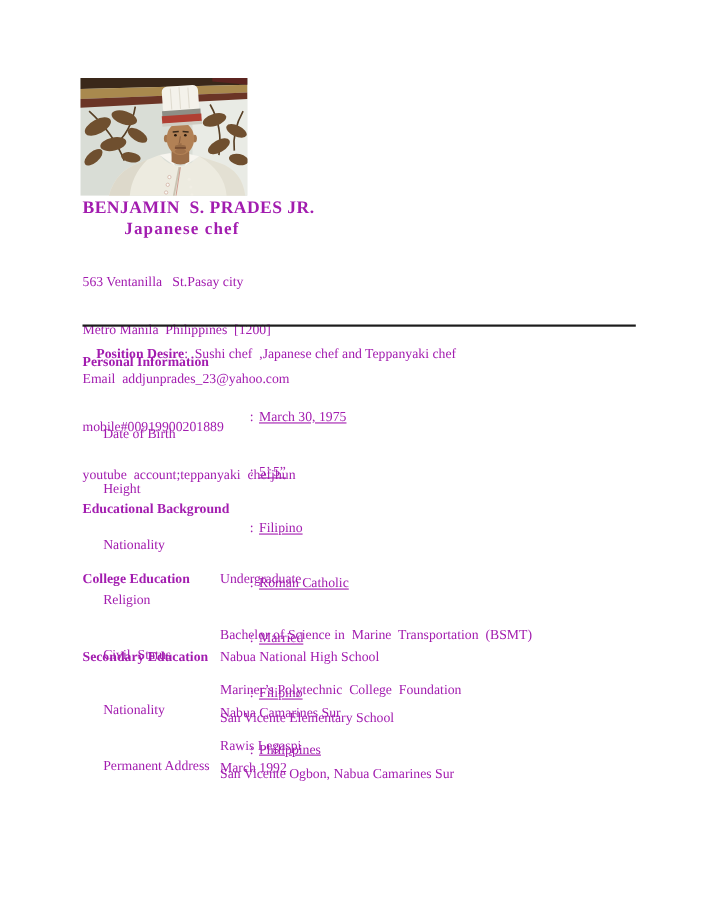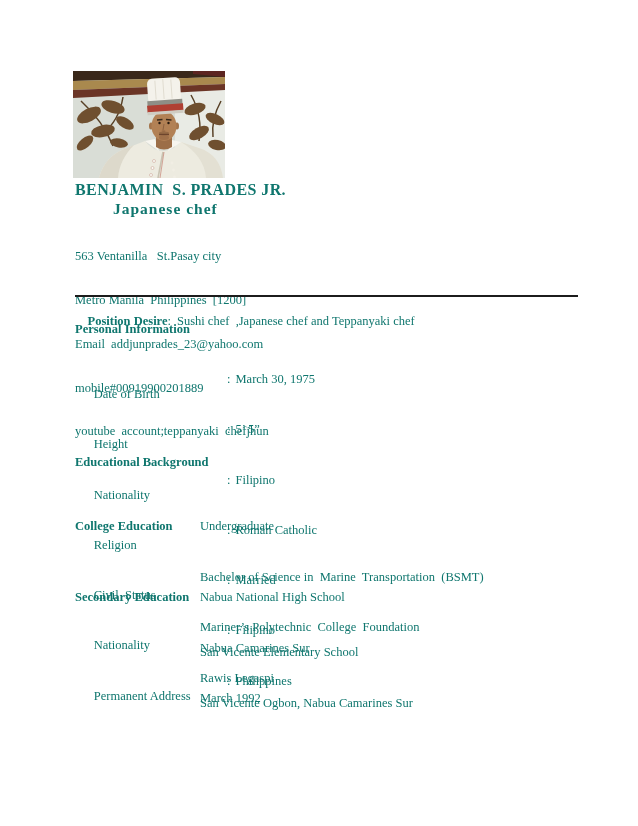--- a/index.html
+++ b/index.html
@@ -2,32 +2,32 @@
 <html><head>
 <meta charset="utf-8">
 <style>
   * { margin:0; padding:0; box-sizing:border-box; }
   html,body { background:#ffffff; }
   .page {
     position:relative;
     width:592px; height:826px;
     background:#ffffff;
     font-family:"Liberation Serif","DejaVu Serif",serif;
-    color:#0f766e;
+    color:#a21caf;
     overflow:hidden;
   }
   .abs { position:absolute; white-space:pre-wrap; }
   .b { font-weight:bold; }
   .body-text { font-size:12.5px; line-height:14.6px; }
   .name-text { font-size:16px; font-weight:bold; letter-spacing:.4px; }
   .title-text { font-size:15.5px; font-weight:bold; letter-spacing:1px; }
   .rule { position:absolute; background:#1c1c1c; }
   .pi-row { position:relative; height:14.3px; font-size:12.5px; }
   .pi-value { position:absolute; left:152px; top:0; white-space:pre-wrap; }
-  .pi-value .val { margin-left:5px; }
+  .pi-value .val { margin-left:5px;text-decoration:underline; }
   .edu-entry .lines { position:absolute; left:125px; top:0; }
   .edu-line { font-size:12.5px; line-height:14.5px; white-space:pre-wrap; }
   .edu-label { font-size:12.5px; font-weight:bold; white-space:pre-wrap; }
   .photo-frame { position:absolute; left:73px; top:71px; width:152px; height:107px; }
   .pos-line { font-size:12.5px; }
   .pos-line .val { margin-left:6px; }
 </style>
 </head>
 <body>
 

